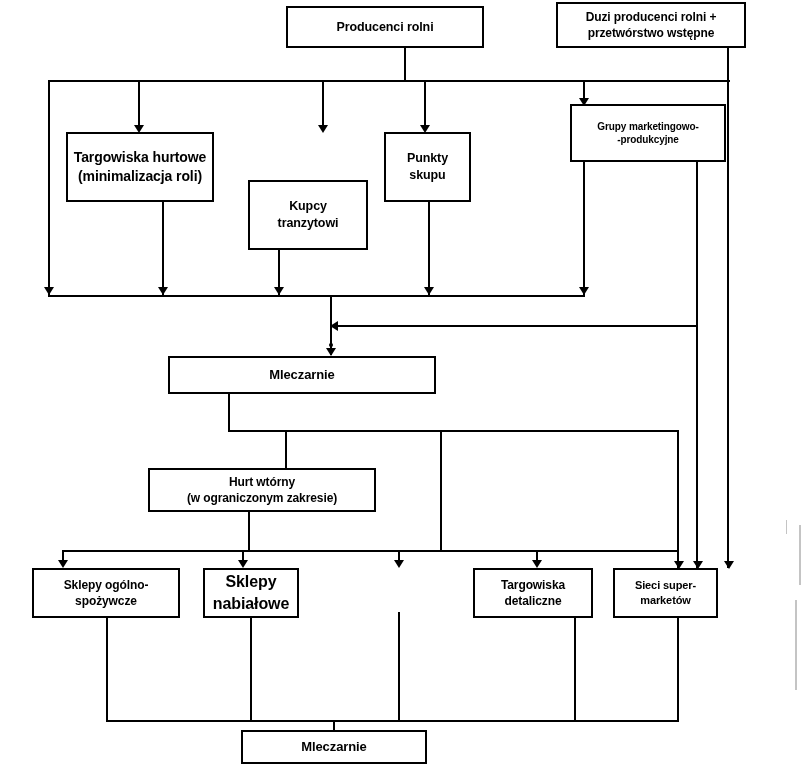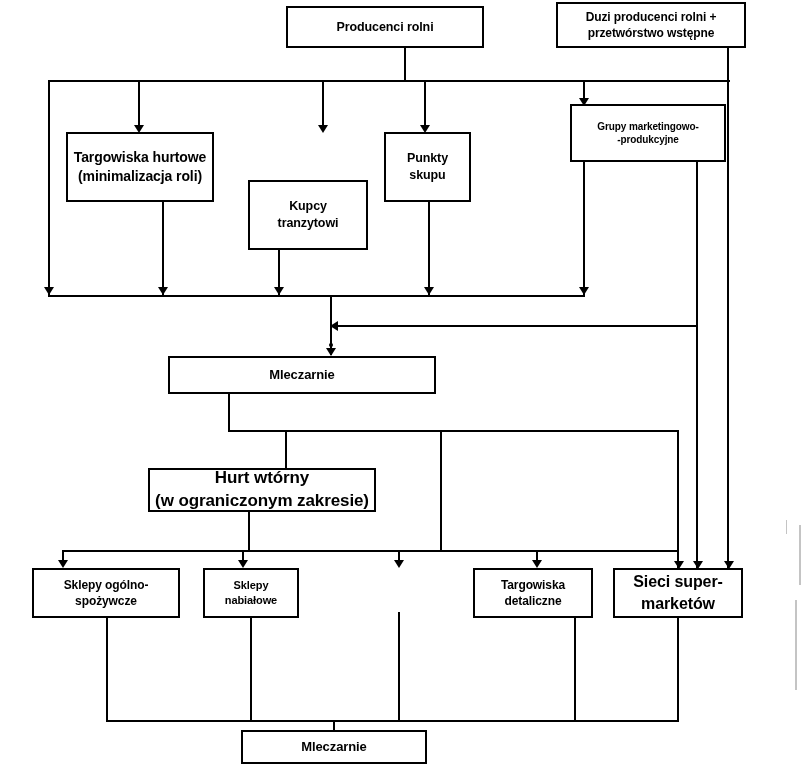--- a/index.html
+++ b/index.html
@@ -132,21 +132,21 @@
 
   <div class="seg v" style="left:228px;top:394px;height:38px;"></div>
   <div class="seg h" style="left:228px;top:430px;width:450px;"></div>
 
   <div class="seg v" style="left:285px;top:430px;height:38px;"></div>
 
   <div class="seg v" style="left:440px;top:430px;height:120px;"></div>
 
   <div class="seg v" style="left:677px;top:430px;height:138px;"></div>
 
-  <div class="node" style="left:148px;top:468px;width:228px;height:44px;font-size:17px;">
+  <div class="node" style="left:148px;top:468px;width:228px;height:44px;font-size:12px;">
     <span class="lbl">Hurt wtórny
 (w ograniczonym   zakresie)</span>
   </div>
 
   <div class="seg v" style="left:248px;top:512px;height:38px;"></div>
   <div class="seg h" style="left:62px;top:550px;width:617px;"></div>
 
   <div class="seg v" style="left:62px;top:550px;height:16px;"></div>
   <div class="arrow down" style="left:58px;top:560px;"></div>
 
@@ -161,32 +161,32 @@
 
   <div class="arrow down" style="left:674px;top:561px;"></div>
   <div class="arrow down" style="left:693px;top:561px;"></div>
   <div class="arrow down" style="left:724px;top:561px;"></div>
 
   <div class="node" style="left:32px;top:568px;width:148px;height:50px;font-size:12px;">
     <span class="lbl">Sklepy ogólno-
 spożywcze</span>
   </div>
 
-  <div class="node" style="left:203px;top:568px;width:96px;height:50px;font-size:11px;">
+  <div class="node" style="left:203px;top:568px;width:96px;height:50px;font-size:16px;">
     <span class="lbl">Sklepy
 nabiałowe</span>
   </div>
 
 
   <div class="node" style="left:473px;top:568px;width:120px;height:50px;font-size:12px;">
     <span class="lbl">Targowiska
 detaliczne</span>
   </div>
 
-  <div class="node" style="left:613px;top:568px;width:130px;height:50px;font-size:16px;">
+  <div class="node" style="left:613px;top:568px;width:105px;height:50px;font-size:11px;">
     <span class="lbl">Sieci super-
 marketów</span>
   </div>
 
   <div class="seg v" style="left:106px;top:618px;height:102px;"></div>
   <div class="seg v" style="left:250px;top:618px;height:102px;"></div>
   <div class="seg v" style="left:398px;top:612px;height:108px;"></div>
   <div class="seg v" style="left:574px;top:618px;height:102px;"></div>
   <div class="seg v" style="left:677px;top:618px;height:102px;"></div>
 

